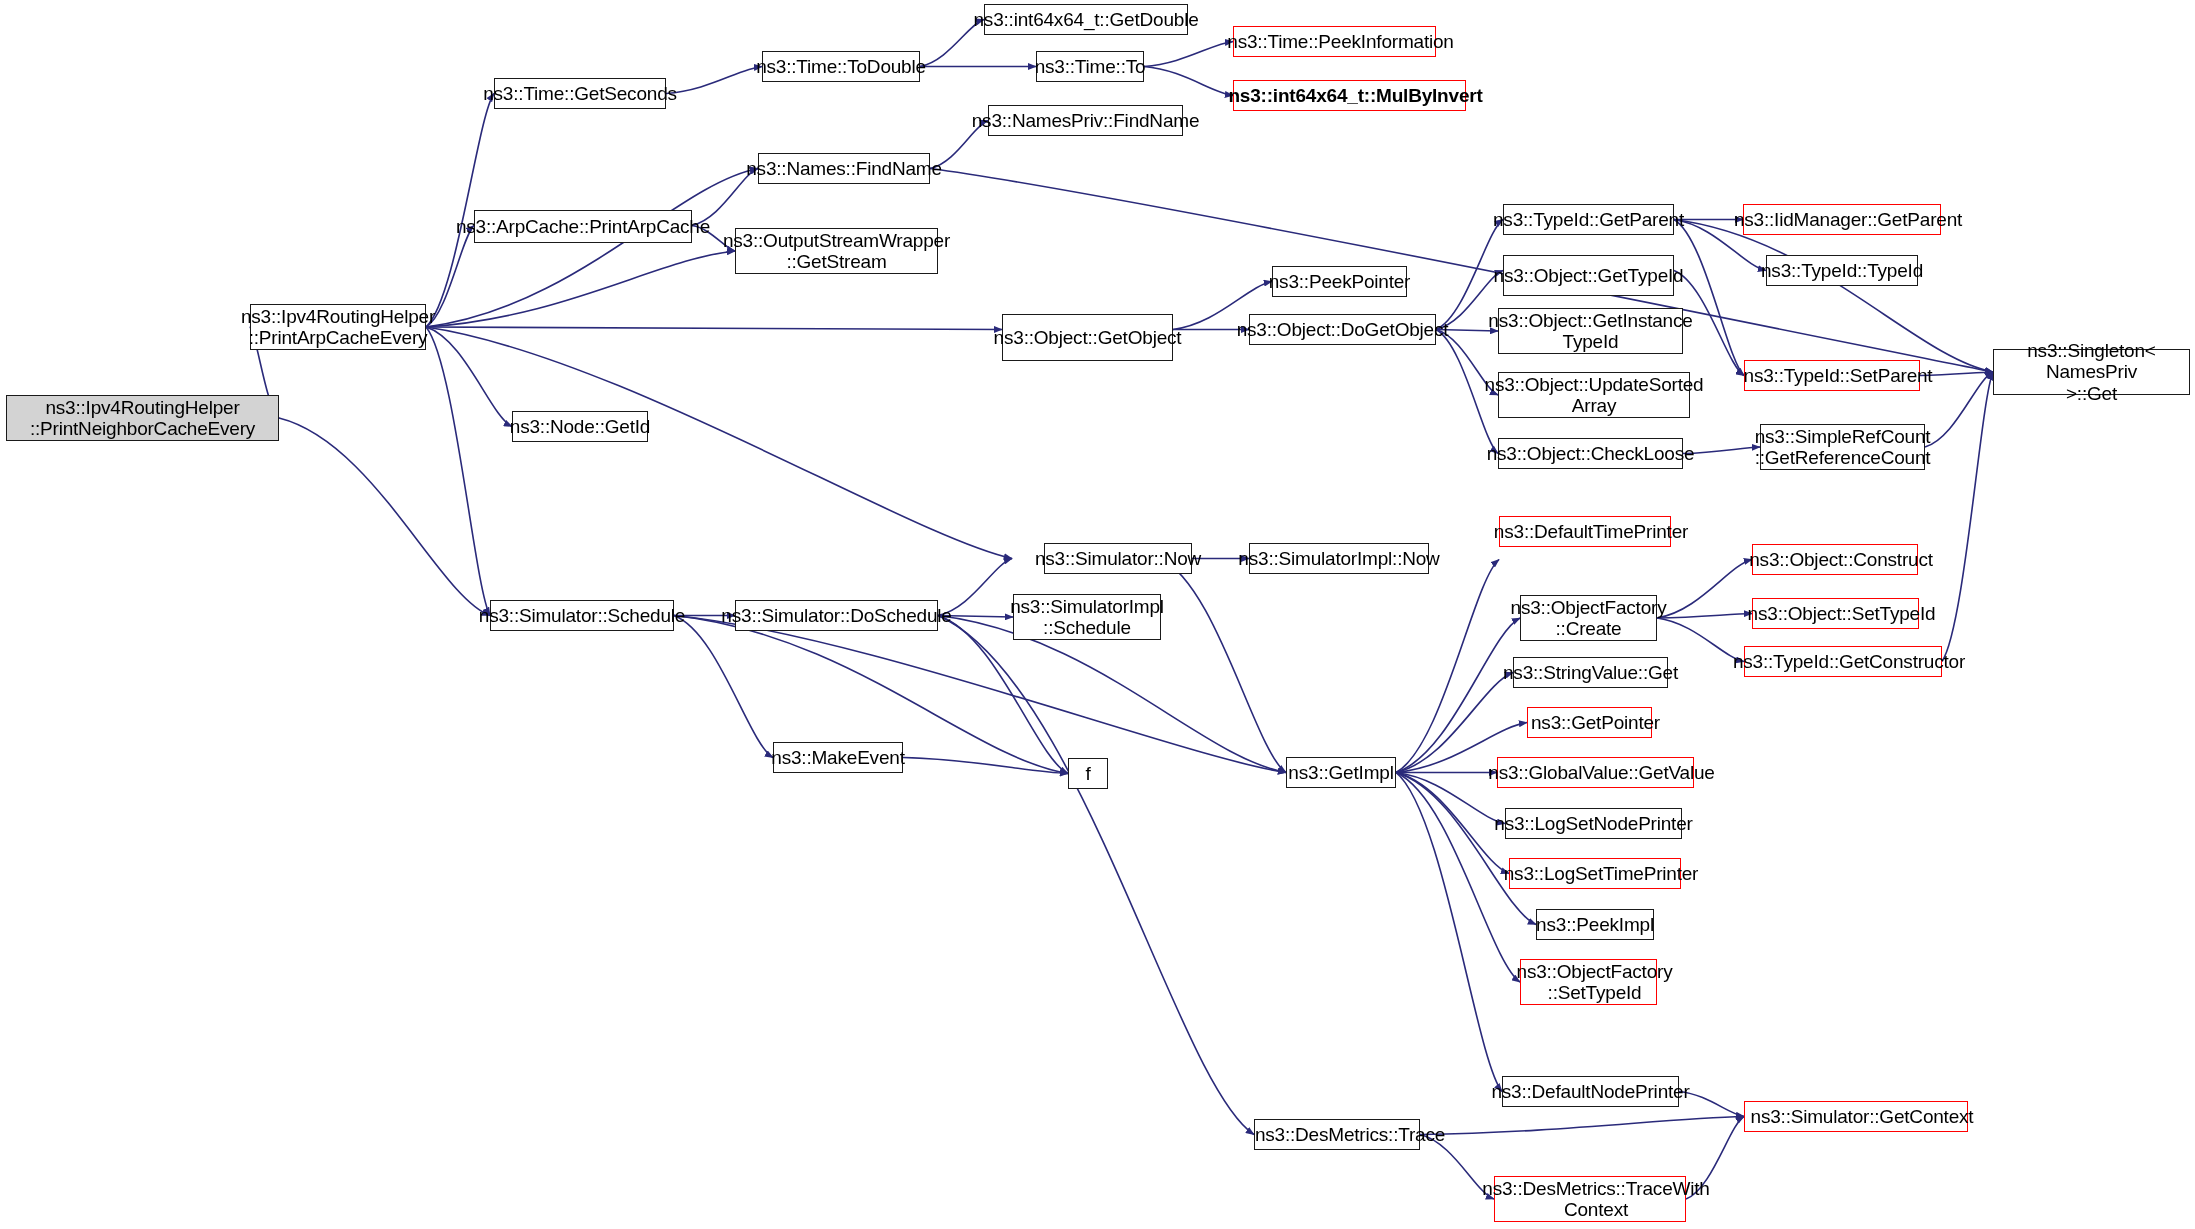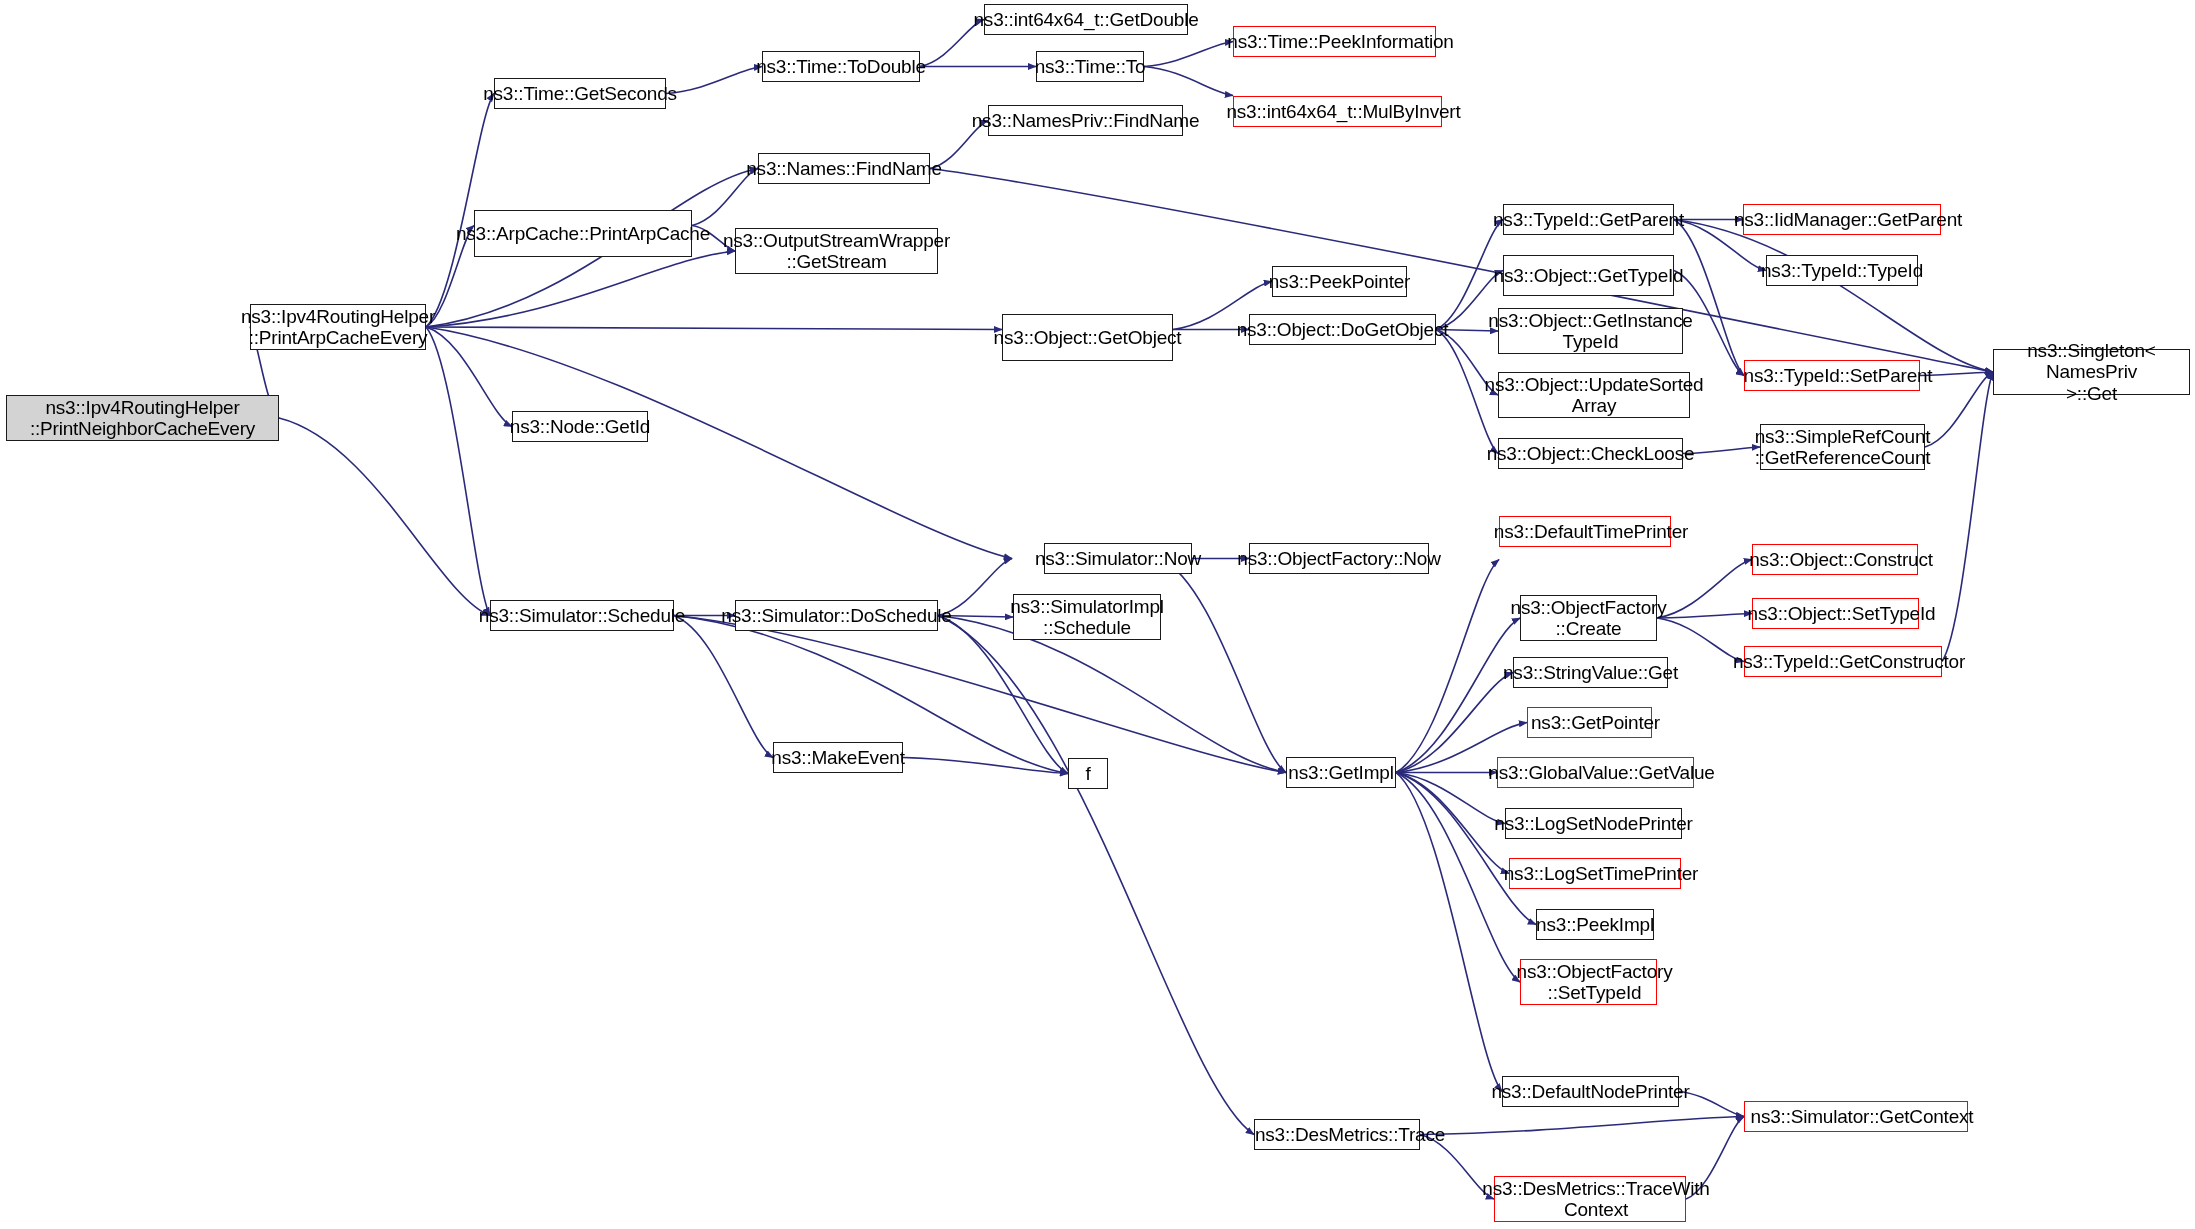--- a/index.html
+++ b/index.html
@@ -134,24 +134,24 @@
       </g>
   </svg>
   <div id="node-layer">
       <div class="node root" style="left: 6px; top: 395px; width: 273px; height: 46px;"><span class="node-label">ns3::Ipv4RoutingHelper
 ::PrintNeighborCacheEvery</span></div>
       <div class="node" style="left: 494px; top: 78px; width: 172px; height: 31px;"><span class="node-label">ns3::Time::GetSeconds</span></div>
       <div class="node" style="left: 762px; top: 51px; width: 158px; height: 31px;"><span class="node-label">ns3::Time::ToDouble</span></div>
       <div class="node" style="left: 984px; top: 4px; width: 204px; height: 31px;"><span class="node-label">ns3::int64x64_t::GetDouble</span></div>
       <div class="node" style="left: 1036px; top: 51px; width: 108px; height: 31px;"><span class="node-label">ns3::Time::To</span></div>
       <div class="node red" style="left: 1233px; top: 26px; width: 203px; height: 31px;"><span class="node-label">ns3::Time::PeekInformation</span></div>
-      <div class="node red" style="left: 1233px; top: 96px; width: 209px; height: 31px;"><span class="node-label">ns3::int64x64_t::MulByInvert</span></div>
+      <div class="node red" style="left: 1233px; top: 80px; width: 233px; height: 31px; font-weight: bold;"><span class="node-label">ns3::int64x64_t::MulByInvert</span></div>
       <div class="node" style="left: 988px; top: 105px; width: 195px; height: 31px;"><span class="node-label">ns3::NamesPriv::FindName</span></div>
       <div class="node" style="left: 758px; top: 153px; width: 172px; height: 31px;"><span class="node-label">ns3::Names::FindName</span></div>
-      <div class="node" style="left: 474px; top: 210px; width: 218px; height: 47px;"><span class="node-label">ns3::ArpCache::PrintArpCache</span></div>
+      <div class="node" style="left: 474px; top: 210px; width: 218px; height: 33px;"><span class="node-label">ns3::ArpCache::PrintArpCache</span></div>
       <div class="node" style="left: 735px; top: 228px; width: 203px; height: 46px;"><span class="node-label">ns3::OutputStreamWrapper
 ::GetStream</span></div>
       <div class="node" style="left: 250px; top: 304px; width: 176px; height: 46px;"><span class="node-label">ns3::Ipv4RoutingHelper
 ::PrintArpCacheEvery</span></div>
       <div class="node" style="left: 512px; top: 411px; width: 136px; height: 31px;"><span class="node-label">ns3::Node::GetId</span></div>
       <div class="node" style="left: 1272px; top: 266px; width: 135px; height: 31px;"><span class="node-label">ns3::PeekPointer</span></div>
       <div class="node" style="left: 1002px; top: 314px; width: 171px; height: 47px;"><span class="node-label">ns3::Object::GetObject</span></div>
       <div class="node" style="left: 1249px; top: 314px; width: 187px; height: 31px;"><span class="node-label">ns3::Object::DoGetObject</span></div>
       <div class="node" style="left: 1503px; top: 204px; width: 171px; height: 31px;"><span class="node-label">ns3::TypeId::GetParent</span></div>
       <div class="node red" style="left: 1743px; top: 204px; width: 198px; height: 31px;"><span class="node-label">ns3::IidManager::GetParent</span></div>
@@ -161,21 +161,21 @@
 TypeId</span></div>
       <div class="node" style="left: 1498px; top: 372px; width: 192px; height: 46px;"><span class="node-label">ns3::Object::UpdateSorted
 Array</span></div>
       <div class="node red" style="left: 1744px; top: 360px; width: 176px; height: 31px;"><span class="node-label">ns3::TypeId::SetParent</span></div>
       <div class="node" style="left: 1498px; top: 438px; width: 185px; height: 31px;"><span class="node-label">ns3::Object::CheckLoose</span></div>
       <div class="node" style="left: 1760px; top: 424px; width: 165px; height: 46px;"><span class="node-label">ns3::SimpleRefCount
 ::GetReferenceCount</span></div>
       <div class="node" style="left: 1993px; top: 349px; width: 197px; height: 46px;"><span class="node-label">ns3::Singleton&lt; NamesPriv
 &gt;::Get</span></div>
       <div class="node" style="left: 1012px; top: 543px; width: 148px; height: 31px; margin-left: 32px;"><span class="node-label">ns3::Simulator::Now</span></div>
-      <div class="node" style="left: 1249px; top: 543px; width: 180px; height: 31px;"><span class="node-label">ns3::ObjectFactory::Now</span></div>
+      <div class="node" style="left: 1249px; top: 543px; width: 180px; height: 31px;"><span class="node-label">ns3::SimulatorImpl::Now</span></div>
       <div class="node" style="left: 490px; top: 600px; width: 184px; height: 31px;"><span class="node-label">ns3::Simulator::Schedule</span></div>
       <div class="node" style="left: 735px; top: 600px; width: 203px; height: 31px;"><span class="node-label">ns3::Simulator::DoSchedule</span></div>
       <div class="node" style="left: 1013px; top: 594px; width: 148px; height: 46px;"><span class="node-label">ns3::SimulatorImpl
 ::Schedule</span></div>
       <div class="node" style="left: 773px; top: 742px; width: 130px; height: 31px;"><span class="node-label">ns3::MakeEvent</span></div>
       <div class="node" style="left: 1068px; top: 758px; width: 40px; height: 31px;"><span class="node-label">f</span></div>
       <div class="node" style="left: 1286px; top: 757px; width: 110px; height: 31px;"><span class="node-label">ns3::GetImpl</span></div>
       <div class="node red" style="left: 1499px; top: 516px; width: 172px; height: 31px;"><span class="node-label">ns3::DefaultTimePrinter</span></div>
       <div class="node" style="left: 1520px; top: 595px; width: 137px; height: 46px;"><span class="node-label">ns3::ObjectFactory
 ::Create</span></div>

